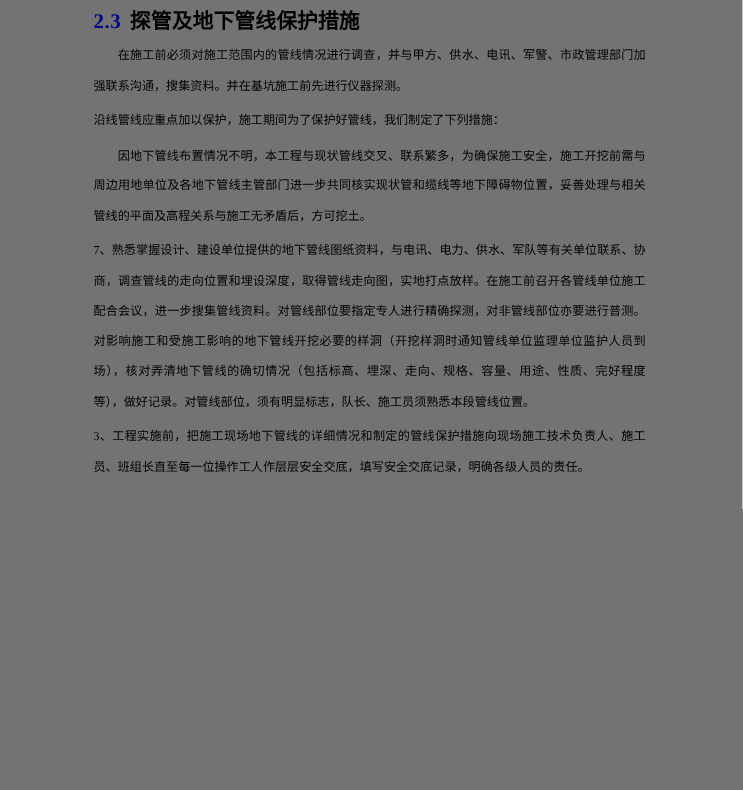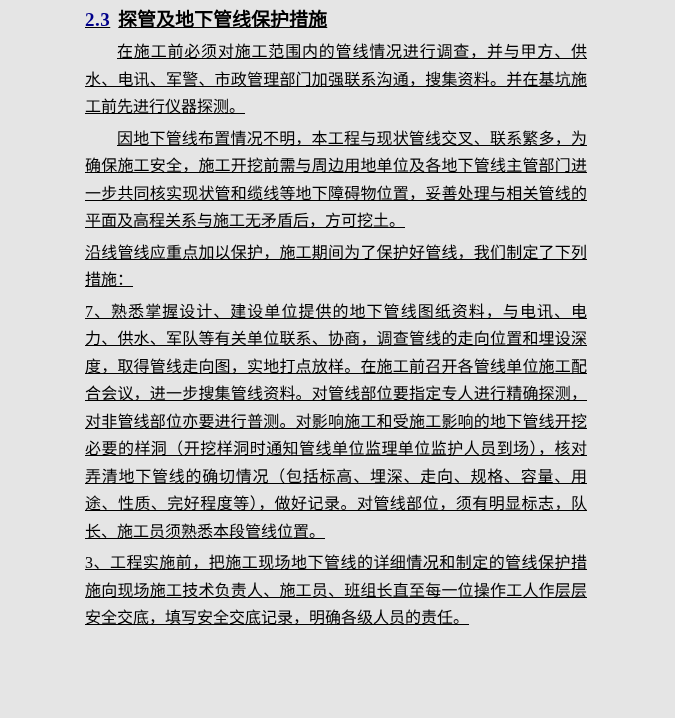--- a/index.html
+++ b/index.html
@@ -5,46 +5,45 @@
   html, body {
     margin: 0;
     padding: 0;
     background: #ffffff;
   }
   .page {
     position: relative;
     width: 675px;
     height: 718px;
     box-sizing: border-box;
-    background: #e5e5e5;
+    background: #737373;
     color: #000000;
     padding: 8px 88px 0 85px;
     overflow: hidden;
     font-family: "Liberation Serif", "DejaVu Serif", serif;
-    text-decoration: underline;
   }
   .heading {
     margin: 0 0 6px 0;
     font-size: 19px;
     line-height: 24px;
     font-weight: bold;
     color: #000000;
     white-space: nowrap;
   }
   .heading.sub {
     margin: 0 0 7px 0;
   }
   .hnum {
     color: #00008b;
     margin-right: 8px;
     letter-spacing: 0.5px;
   }
   .para {
     margin: 0 0 4px 0;
-    font-size: 16px;
+    font-size: 11px;
     line-height: 27.5px;
     text-align: justify;
     word-break: normal;
     line-break: strict;
   }
   .para.indent {
     text-indent: 2em;
   }
   .para.tight {
     font-size: 16.1px;
@@ -53,22 +52,22 @@
 </head>
 <body>
 
 <div class="page">
 
   <h2 class="heading"><span class="hnum">2.3</span><span class="htitle">探管及地下管线保护措施</span></h2>
 
   <p class="para indent">在施工前必须对施工范围内的管线情况进行调查，并与甲方、供水、电讯、军警、市政管理部门加强联系沟通，搜集资料。并在基坑施工前先进行仪器探测。</p>
 
 
+  <p class="para">沿线管线应重点加以保护，施工期间为了保护好管线，我们制定了下列措施：</p>
+
   <p class="para indent">因地下管线布置情况不明，本工程与现状管线交叉、联系繁多，为确保施工安全，施工开挖前需与周边用地单位及各地下管线主管部门进一步共同核实现状管和缆线等地下障碍物位置，妥善处理与相关管线的平面及高程关系与施工无矛盾后，方可挖土。</p>
-
-  <p class="para">沿线管线应重点加以保护，施工期间为了保护好管线，我们制定了下列措施：</p>
 
   <p class="para">7、熟悉掌握设计、建设单位提供的地下管线图纸资料，与电讯、电力、供水、军队等有关单位联系、协商，调查管线的走向位置和埋设深度，取得管线走向图，实地打点放样。在施工前召开各管线单位施工配合会议，进一步搜集管线资料。对管线部位要指定专人进行精确探测，对非管线部位亦要进行普测。对影响施工和受施工影响的地下管线开挖必要的样洞（开挖样洞时通知管线单位监理单位监护人员到场），核对弄清地下管线的确切情况（包括标高、埋深、走向、规格、容量、用途、性质、完好程度等），做好记录。对管线部位，须有明显标志，队长、施工员须熟悉本段管线位置。</p>
 
 
   <p class="para">3、工程实施前，把施工现场地下管线的详细情况和制定的管线保护措施向现场施工技术负责人、施工员、班组长直至每一位操作工人作层层安全交底，填写安全交底记录，明确各级人员的责任。</p>
 
 </div>
 
 </body></html>

